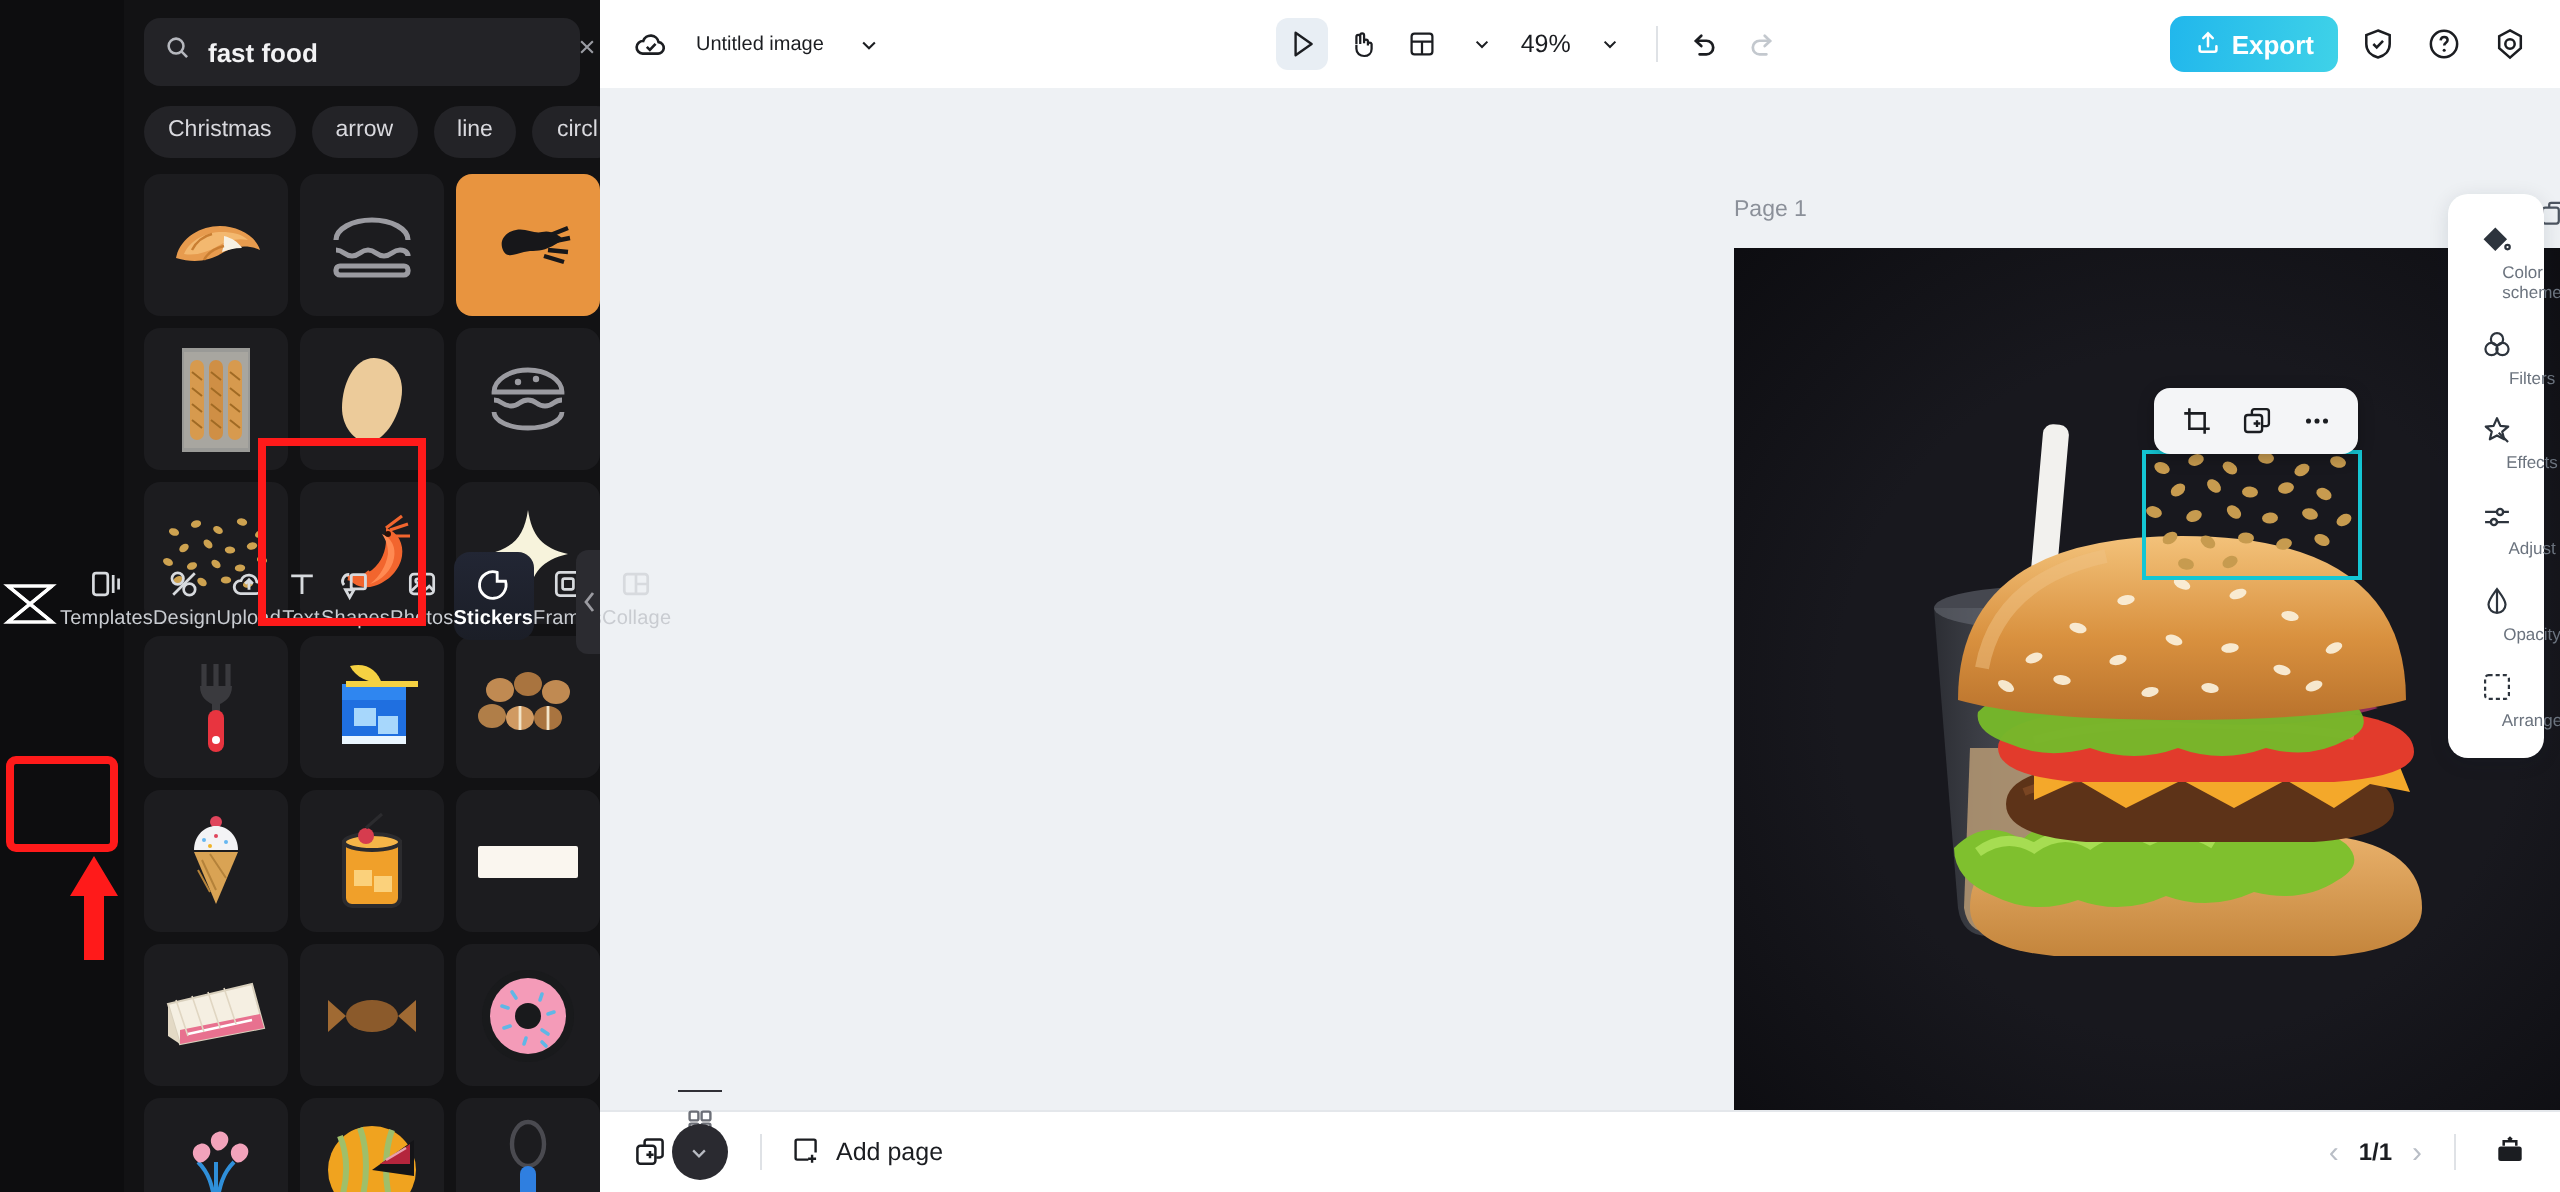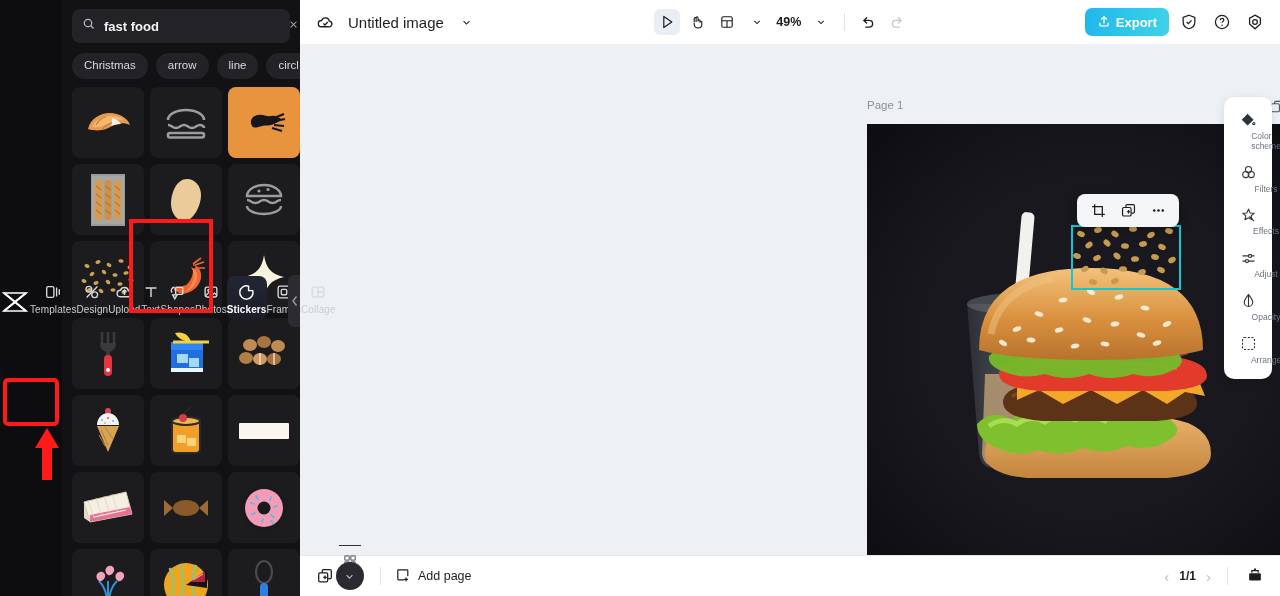--- a/index.html
+++ b/index.html
@@ -78,25 +78,25 @@
     display:flex; align-items:center; justify-content:center; cursor: pointer;
   }
 
   
   .main { flex: 1; height: 596px; display: flex; flex-direction: column; background: #eef1f4; position: relative; }
 
   .topbar {
     height: 44px; background: #fff; display: flex; align-items: center;
     padding: 0 12px; gap: 10px; flex: 0 0 44px;
   }
-  .doc-title { font-size: 15px; color: #1b1d21; }
+  .doc-title { font-size: 10px; color: #1b1d21; }
   .tb-icon { width: 26px; height: 26px; display:flex; align-items:center; justify-content:center; cursor: pointer; border-radius:6px; }
   .tb-icon.sel { background: #e8eef4; }
   .tb-center { margin-left: auto; display:flex; align-items:center; gap: 4px; }
-  .zoom-val { font-size: 12.5px; color: #1b1d21; font-weight: bold; min-width: 30px; text-align:center; }
+  .zoom-val { font-size: 12.5px; color: #1b1d21; font-weight: normal; min-width: 30px; text-align:center; }
   .vdiv { width: 1px; height: 18px; background: #dfe2e6; margin: 0 6px; }
   .tb-right { margin-left: auto; display:flex; align-items:center; gap: 7px; }
   .export-btn {
     background: linear-gradient(100deg,#21b7ec,#3fd2e8); color: #fff;
     border: 0; border-radius: 7px; height: 28px; padding: 0 12px;
     font-size: 13px; font-weight: bold; display:flex; align-items:center; gap: 5px;
     cursor: pointer; font-family: "Liberation Sans", sans-serif;
   }
 
   .canvas-area { flex: 1; position: relative; overflow: hidden; }

